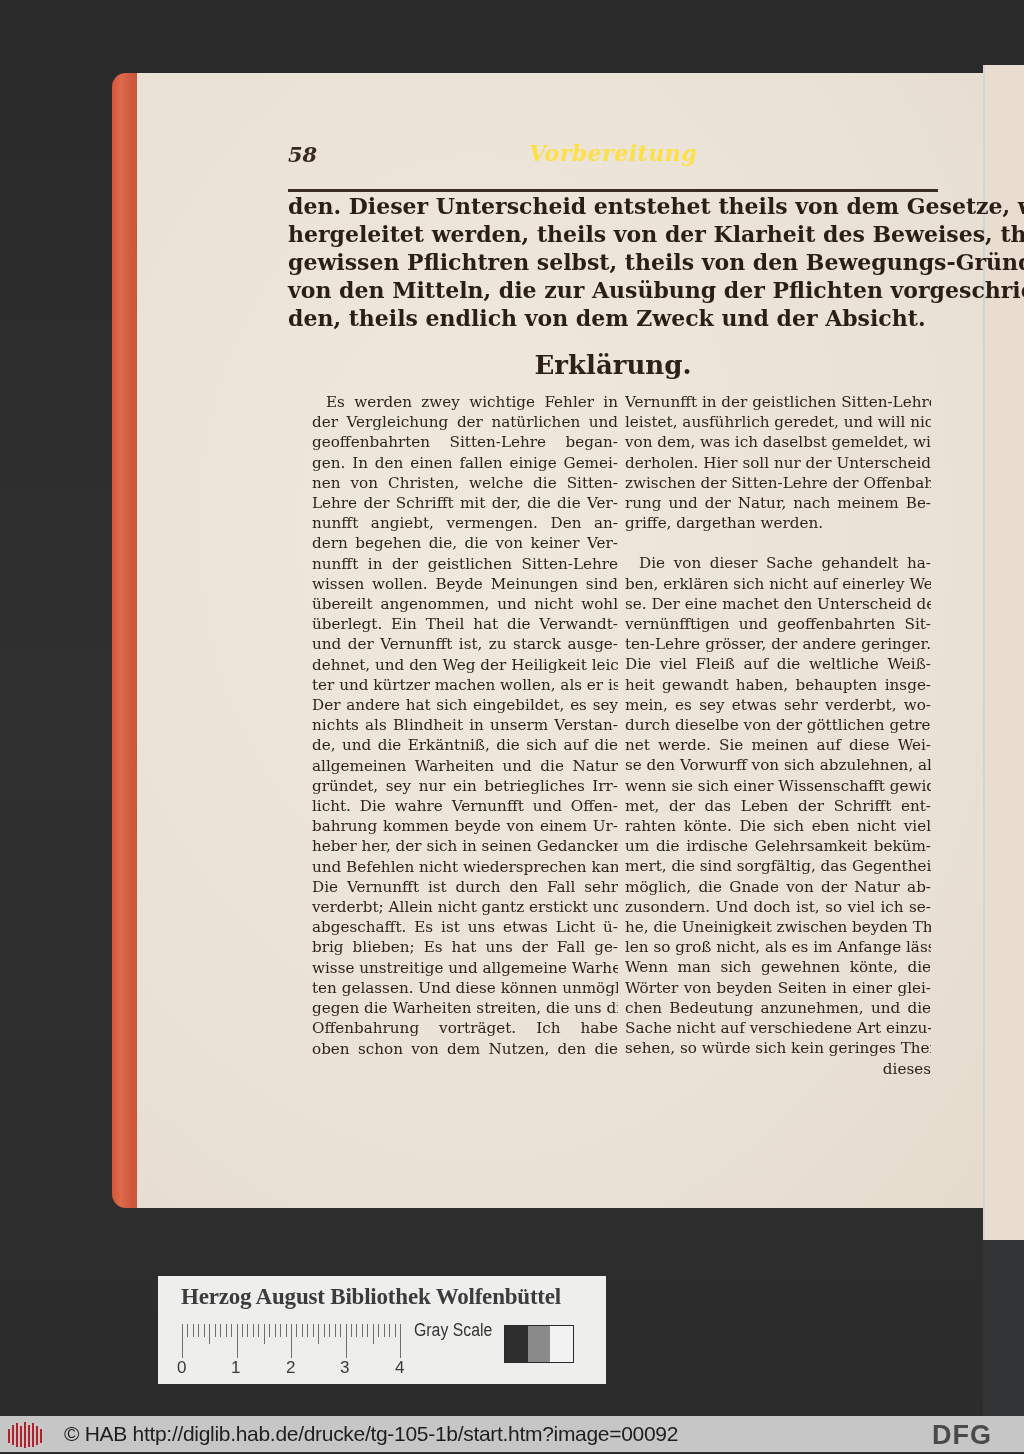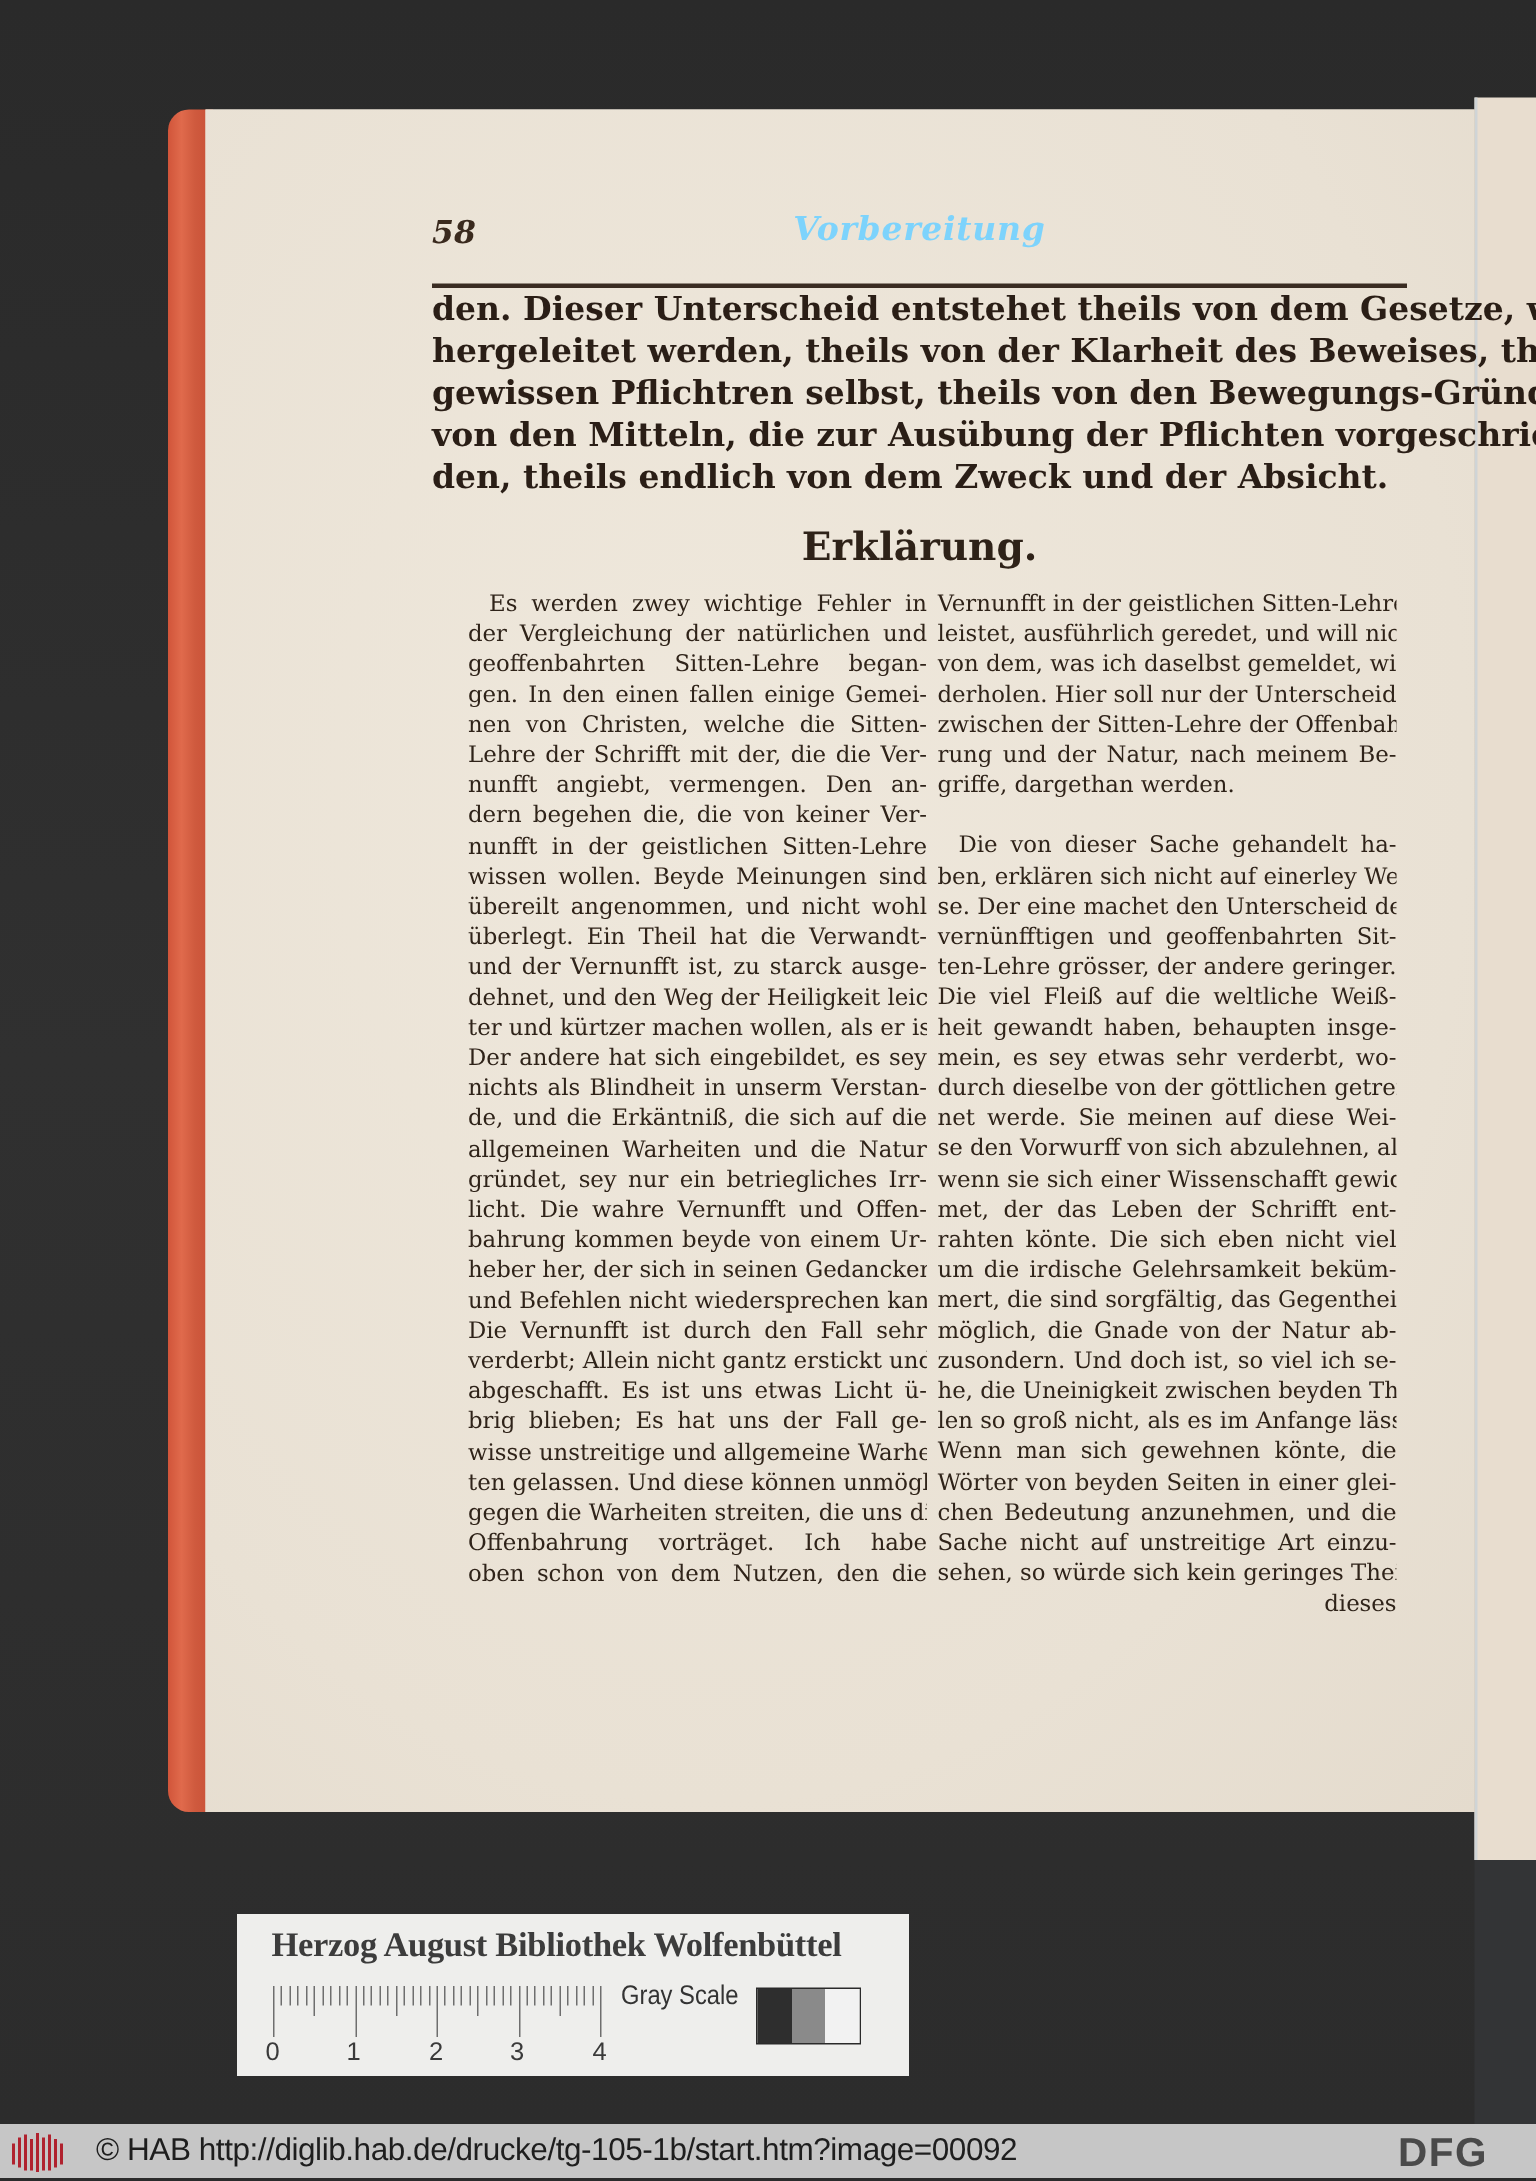--- a/index.html
+++ b/index.html
@@ -35,21 +35,21 @@
   }
   .running-head {
     position: absolute; left: 288px; top: 140px; width: 650px; height: 34px; font-style: italic;
   }
   .page-number {
     position: absolute; left: 0; top: 2px; font-size: 21px; font-weight: bold;
     font-family: "DejaVu Serif", serif; color: #3a2a1e;
   }
   .running-title {
     position: absolute; left: 0; right: 0; top: 0; text-align: center;
-    font-size: 22px; font-weight: bold; letter-spacing: 0.5px; color: #7dd3fc;
+    font-size: 22px; font-weight: bold; letter-spacing: 0.5px; color: #fde047;
   }
   .head-rule {
     position: absolute; left: 288px; top: 189px; width: 650px; height: 3px;
     background: #3a2c22;
   }
   .intro {
     position: absolute; left: 288px; top: 192px; width: 650px;
     font-size: 22px; line-height: 28px; font-weight: bold; color: #2a1e16;
     text-align: justify;
   }
@@ -208,21 +208,21 @@
   <span class="line">rahten könte. Die sich eben nicht viel</span>
   <span class="line">um die irdische Gelehrsamkeit beküm-</span>
   <span class="line">mert, die sind sorgfältig, das Gegentheil</span>
   <span class="line">möglich, die Gnade von der Natur ab-</span>
   <span class="line">zusondern. Und doch ist, so viel ich se-</span>
   <span class="line">he, die Uneinigkeit zwischen beyden Thei-</span>
   <span class="line">len so groß nicht, als es im Anfange lässet.</span>
   <span class="line">Wenn man sich gewehnen könte, die</span>
   <span class="line">Wörter von beyden Seiten in einer glei-</span>
   <span class="line">chen Bedeutung anzunehmen, und die</span>
-  <span class="line">Sache nicht auf unstreitige Art einzu-</span>
+  <span class="line">Sache nicht auf verschiedene Art einzu-</span>
   <span class="line">sehen, so würde sich kein geringes Theil</span>
   <span class="line right-align">dieses</span>
 </div>
 
 <div class="chart-card">
   <div class="chart-title">Herzog August Bibliothek Wolfenbüttel</div>
   <div class="ruler" id="ruler">
       <div class="tick" style="left: 0px; height: 34px;"></div>
       <div class="tick" style="left: 5.45px; height: 13px;"></div>
       <div class="tick" style="left: 10.9px; height: 13px;"></div>

